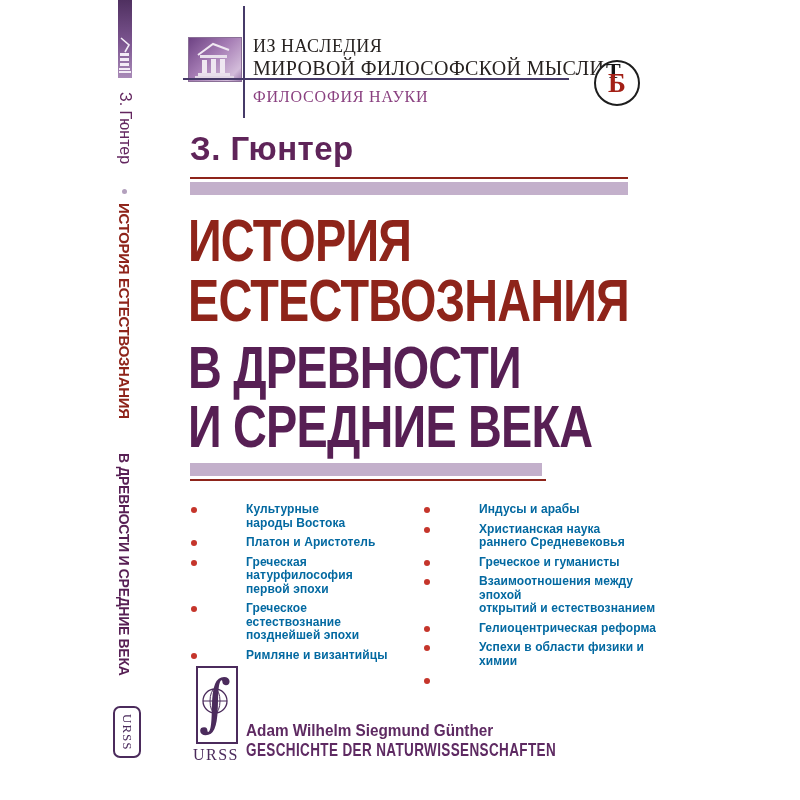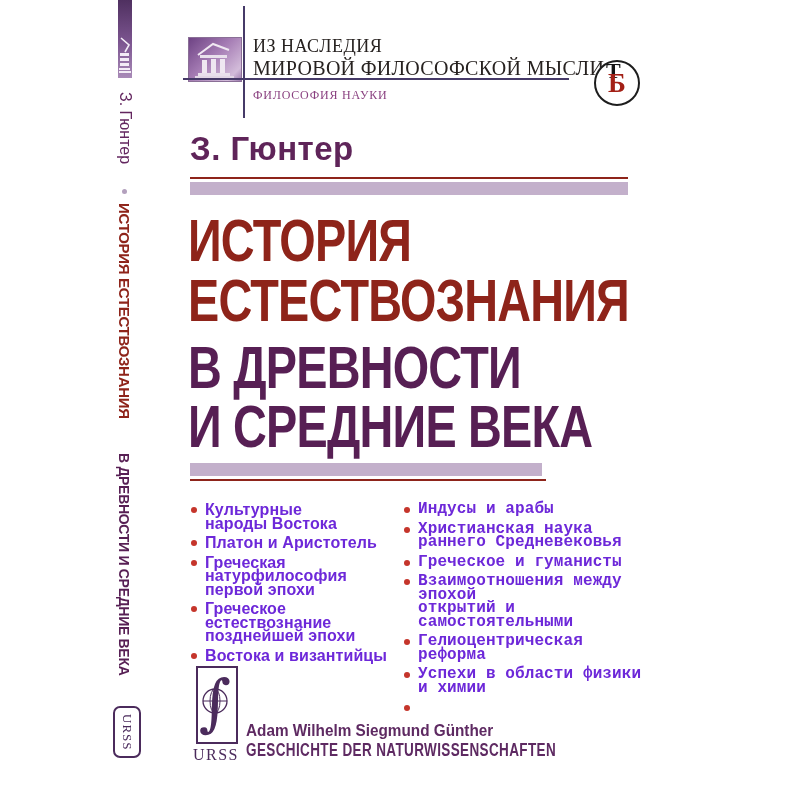--- a/index.html
+++ b/index.html
@@ -25,21 +25,21 @@
   
   .hdr-logo{left:188px;top:37px;width:52px;height:43px;
     background:linear-gradient(135deg,#6e4384 0%,#a57cb4 45%,#d3bcda 85%,#9b79ad 100%);
     border:1px solid #8a6f96;}
   .v-line{left:243px;top:6px;width:2px;height:112px;background:#463a68;}
   .h-line{left:183px;top:78px;width:386px;height:2px;background:#463a68;}
   .series1{left:253px;top:36px;font-family:"Liberation Serif",serif;font-size:18px;
     color:#272220;letter-spacing:0.5px;}
   .series2{left:253px;top:57px;font-family:Liberation Serif, serif;font-size:20px;
     color:#272220;letter-spacing:0.3px;}
-  .subseries{left:253px;top:88px;font-family:"Liberation Serif",serif;font-size:12px;
+  .subseries{left:253px;top:88px;font-family:"Liberation Serif",serif;font-size:16px;
     color:#8a4180;letter-spacing:0.8px;}
   .emblem{left:594px;top:60px;width:42px;height:42px;border:2px solid #1d1d1d;border-radius:50%;background:#fff;}
   .emblem .em-t{position:absolute;top:-4px;left:10px;font-family:"Liberation Serif",serif;
     font-weight:bold;font-size:22px;color:#141414;}
   .emblem .em-b{position:absolute;top:6px;left:12px;font-family:"Liberation Serif",serif;
     font-weight:bold;font-size:27px;color:#a32016;}
 
   
   .author{left:190px;top:130px;font-size:33px;font-weight:bold;color:#5f2459;letter-spacing:0.5px;}
   .rule-red-top{left:190px;top:177px;width:438px;height:2px;background:#8E241A;}
@@ -49,25 +49,25 @@
   .t1{top:211px;color:#8E241A;}
   .t2{top:271px;color:#8E241A;}
   .t3{top:338px;color:#571F54;}
   .t4{top:397px;color:#571F54;}
   .band-bottom{left:190px;top:463px;width:352px;height:13px;background:#C3B0CB;}
   .rule-red-bottom{left:190px;top:479px;width:356px;height:2px;background:#8E241A;}
 
   
   .topics{top:503px;}
   .topics-left{left:191px;width:205px;}
-  .topics-right{left:404px;width:240px;font-family:Liberation Mono, monospace;}
+  .topics-right{left:424px;width:240px;}
   .topic{display:flex;margin-bottom:6px;}
   .bullet{flex:none;width:6px;height:6px;border-radius:50%;background:#c5352b;margin:4px 8px 0 0;}
-  .topic-text{font-size:16px;font-weight:bold;color:#6d28d9;line-height:13.5px;
-    white-space:pre-line;letter-spacing:0.1px;}
+  .topic-text{font-size:12px;font-weight:bold;color:#0369a1;line-height:13.5px;
+    white-space:pre-line;letter-spacing:0.1px;margin-left:41px;}
 
   
   .urss-box{left:196px;top:666px;width:38px;height:74px;border:2px solid #4b2b5c;background:#fff;}
   .urss-label{left:190px;top:746px;width:52px;text-align:center;
     font-family:"Liberation Serif",serif;font-size:16px;color:#4b2b5c;letter-spacing:1.5px;}
   .foot1{left:246px;top:721px;font-size:17px;font-weight:bold;color:#5E2A62;
     transform:scaleX(0.9);transform-origin:left top;white-space:nowrap;}
   .foot2{left:246px;top:740px;font-size:18px;font-weight:bold;color:#5E2A62;
     transform:scaleX(0.75);transform-origin:left top;white-space:nowrap;letter-spacing:0.5px;}
 </style>
@@ -141,41 +141,41 @@
       <span class="topic-text">Греческая натурфилософия
 первой эпохи</span>
     </div>
     <div class="topic">
       <span class="bullet"></span>
       <span class="topic-text">Греческое естествознание
 позднейшей эпохи</span>
     </div>
     <div class="topic">
       <span class="bullet"></span>
-      <span class="topic-text">Востока и византийцы</span>
+      <span class="topic-text">Римляне и византийцы</span>
     </div>
   </div>
 <div class="abs topics topics-right">
     <div class="topic">
       <span class="bullet"></span>
       <span class="topic-text">Индусы и арабы</span>
     </div>
     <div class="topic">
       <span class="bullet"></span>
       <span class="topic-text">Христианская наука
 раннего Средневековья</span>
     </div>
     <div class="topic">
       <span class="bullet"></span>
       <span class="topic-text">Греческое и гуманисты</span>
     </div>
     <div class="topic">
       <span class="bullet"></span>
       <span class="topic-text">Взаимоотношения между эпохой
-открытий и самостоятельными</span>
+открытий и естествознанием</span>
     </div>
     <div class="topic">
       <span class="bullet"></span>
       <span class="topic-text">Гелиоцентрическая реформа</span>
     </div>
     <div class="topic">
       <span class="bullet"></span>
       <span class="topic-text">Успехи в области физики и химии</span>
     </div>
     <div class="topic">

